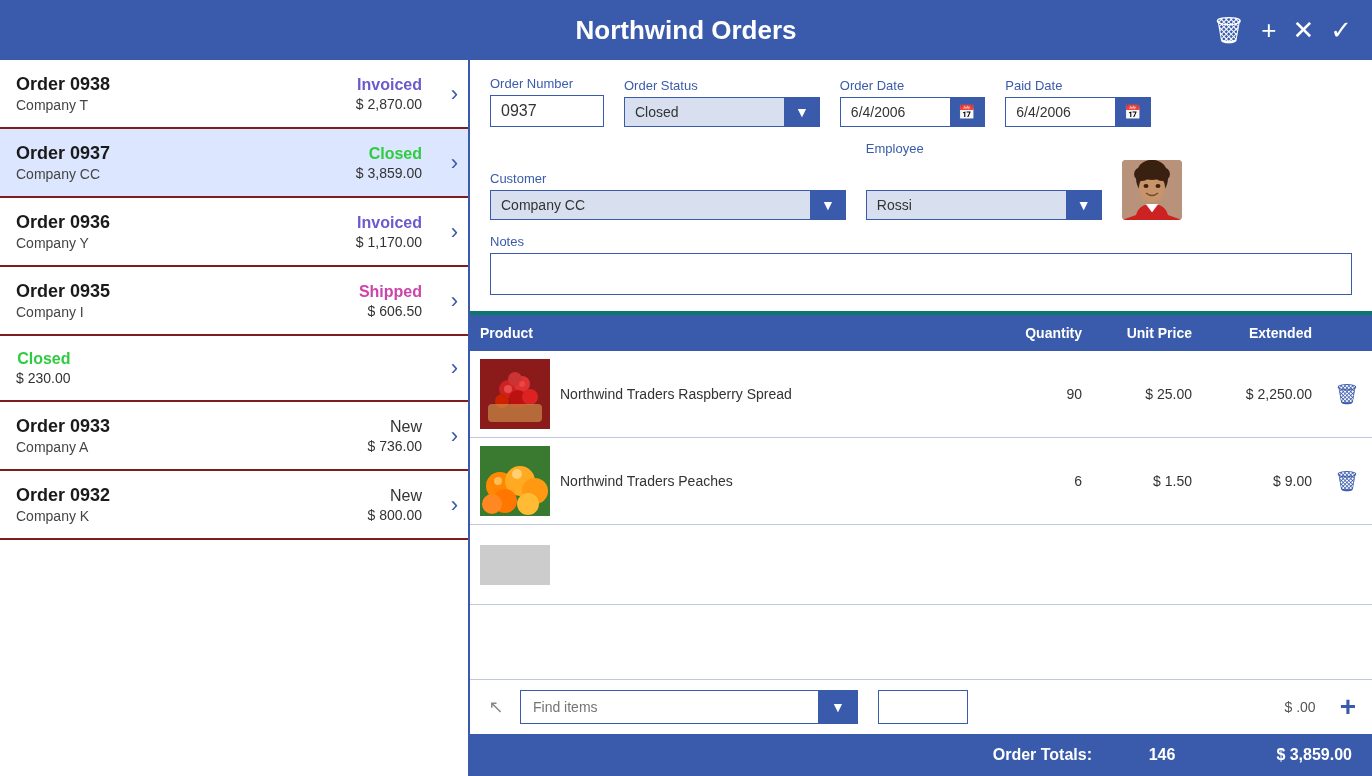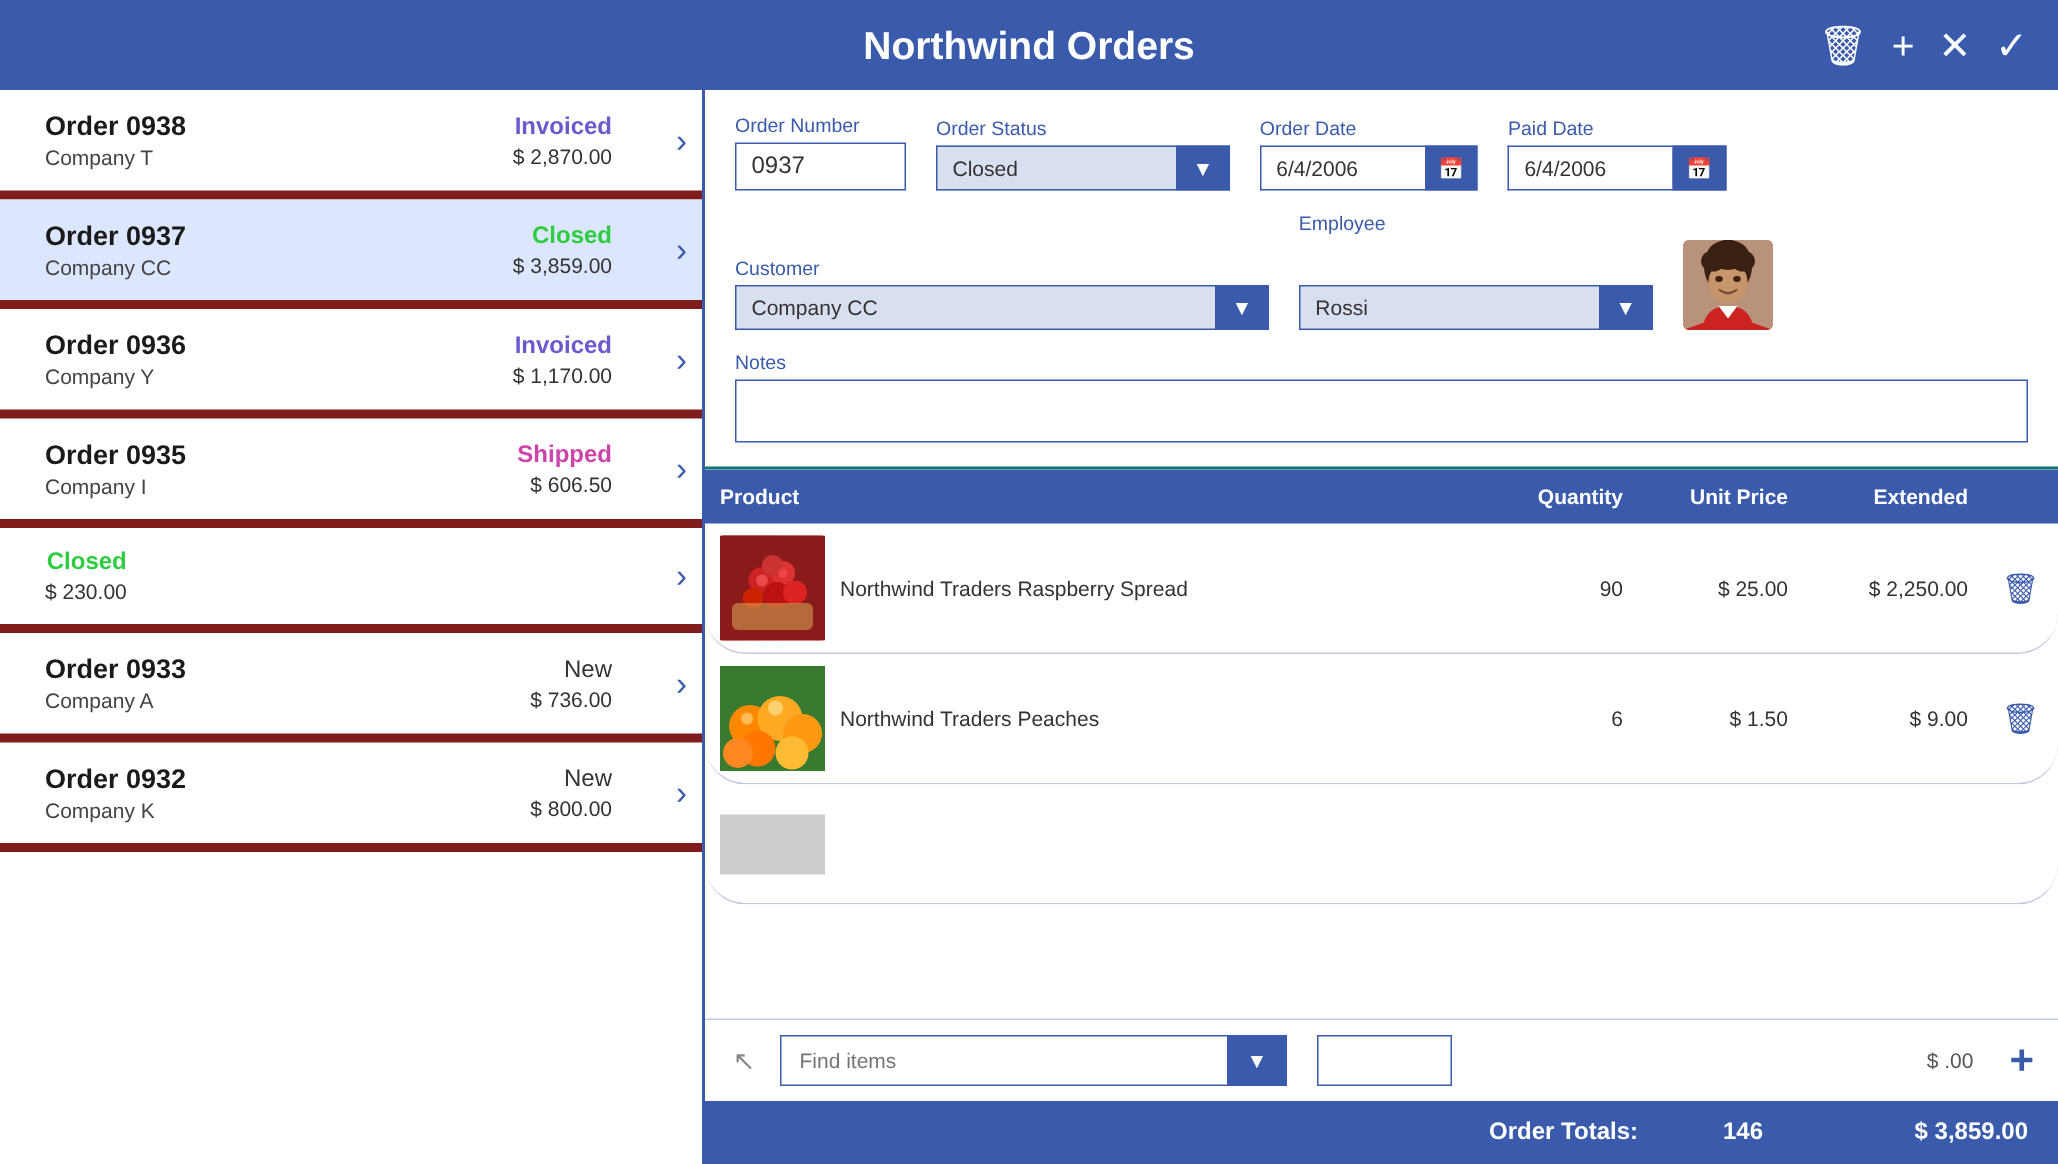--- a/index.html
+++ b/index.html
@@ -39,22 +39,22 @@
     .order-list {
       width: 470px;
       background: white;
       border-right: 2px solid #3a5bab;
       overflow-y: auto;
       flex-shrink: 0;
     }
     .order-item {
       display: flex;
       align-items: center;
-      padding: 14px 30px;
-      border-bottom: 6px solid #7f1d1d;
+      padding: 14px 16px;
+      border-bottom: 2px solid #7f1d1d;
       cursor: pointer;
       position: relative;
     }
     .order-item.selected { background: #dce6ff; }
     .order-info { flex: 1; }
     .order-number { font-size: 18px; font-weight: bold; color: #1a1a1a; }
     .order-company { font-size: 14px; color: #444; margin-top: 2px; }
     .order-status-amount { text-align: right; flex-shrink: 0; margin-right: 30px; }
     .status-invoiced { color: #6a5acd; font-size: 16px; font-weight: bold; }
     .status-closed { color: #2ecc40; font-size: 16px; font-weight: bold; }
@@ -70,21 +70,21 @@
 
     
     .order-list::-webkit-scrollbar { width: 10px; }
     .order-list::-webkit-scrollbar-track { background: #e0e4f0; }
     .order-list::-webkit-scrollbar-thumb { background: #8090c0; border-radius: 4px; }
 
     
     .right-panel { flex: 1; display: flex; flex-direction: column; background: white; }
 
     
-    .form-area { padding: 16px 20px; border-bottom: 2px solid #0f766e; }
+    .form-area { padding: 16px 20px; border-bottom: 4px solid #0f766e; }
 
     .form-row { display: flex; gap: 20px; margin-bottom: 14px; align-items: flex-end; }
 
     .form-group { display: flex; flex-direction: column; gap: 4px; }
     .form-label { font-size: 13px; color: #3a5bab; font-weight: 500; }
 
     .form-input {
       border: 1px solid #3a5bab;
       padding: 6px 10px;
       font-size: 16px;
@@ -194,21 +194,20 @@
     .table-body::-webkit-scrollbar { width: 10px; }
     .table-body::-webkit-scrollbar-track { background: #e0e4f0; }
     .table-body::-webkit-scrollbar-thumb { background: #8090c0; border-radius: 4px; }
 
     .table-row {
       display: grid;
       grid-template-columns: 80px 1fr 100px 110px 120px 50px;
       border-bottom: 1px solid #c0c8e0;
       align-items: center;
       min-height: 80px;
-      border-radius: 27px;
     }
 
     .td { padding: 8px 10px; font-size: 14px; color: #333; }
     .td.right { text-align: right; }
     .td.center { text-align: center; }
 
     
     .thumb-raspberry {
       width: 70px;
       height: 70px;

